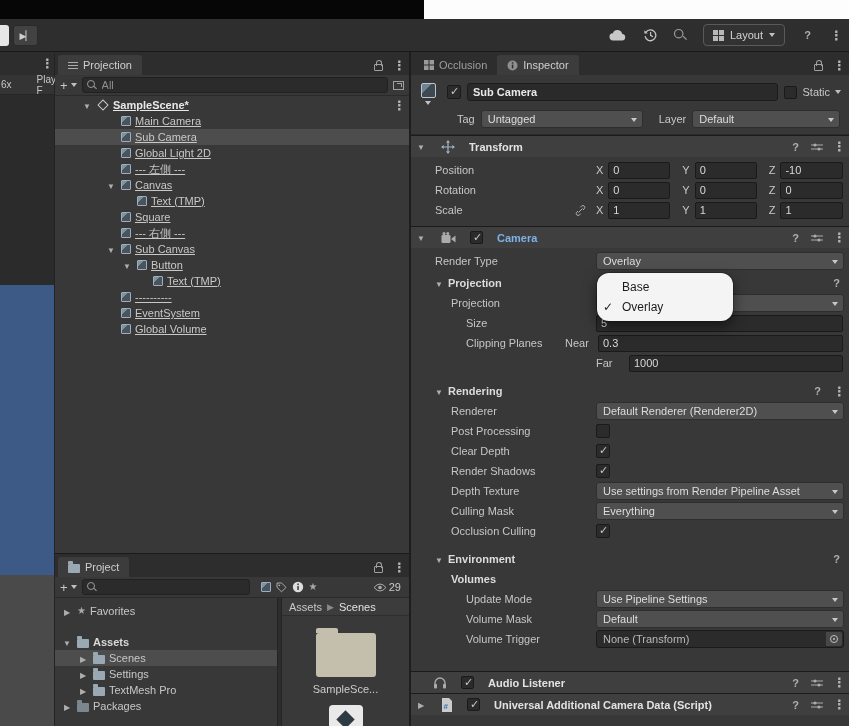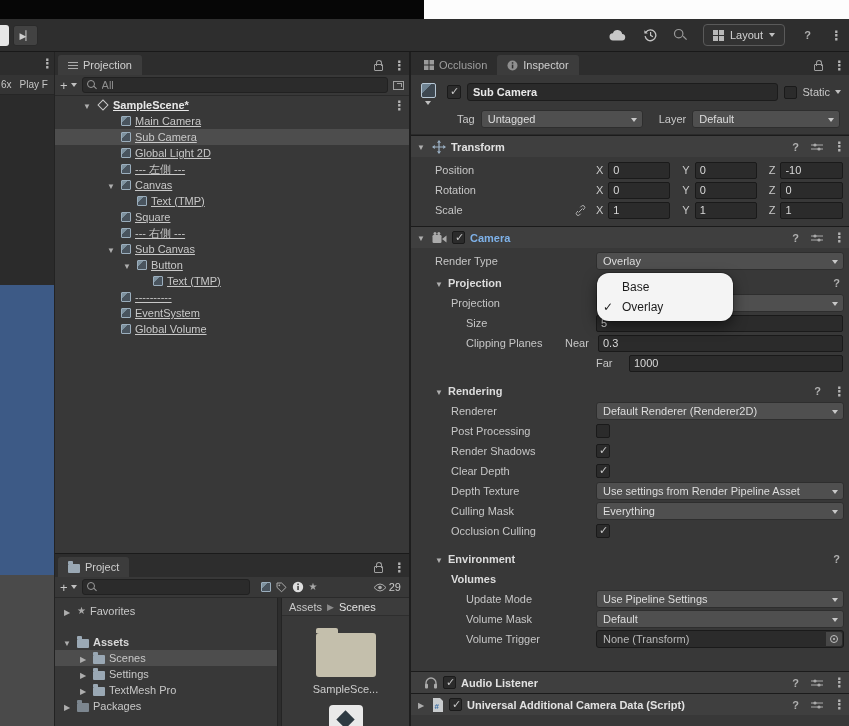--- a/index.html
+++ b/index.html
@@ -18,21 +18,21 @@
   #toolbar .pausepartial { position:absolute; left:0; top:6px; width:9px; height:21px; background:#E6E6E6; border-radius:0 3px 3px 0; }
   #toolbar .stepbtn { position:absolute; left:13px; top:6px; width:25px; height:21px; background:#424242; border:1px solid #2A2A2A; border-radius:3px; display:flex; align-items:center; justify-content:center; color:#CFCFCF; font-size:9px; letter-spacing:-1px; }
   #toolbar .right { position:absolute; right:0; top:0; height:32px; display:flex; align-items:center; gap:17px; padding-right:10px; }
   .layoutbtn { height:22px; border:1px solid #5A5A5A; border-radius:4px; background:#323232; display:flex; align-items:center; gap:6px; padding:0 9px; color:#D2D2D2; }
   .caret { width:0; height:0; border-left:3.5px solid transparent; border-right:3.5px solid transparent; border-top:4.5px solid #C0C0C0; }
 
   
   #sliver { position:absolute; left:0; top:52px; width:55px; bottom:0; background:#2B2B2B; border-right:1px solid #232323; }
   #sliver .tabs { height:23px; background:#2D2D2D; position:relative; }
   #sliver .tabs .kb { position:absolute; right:4px; top:5px; }
-  #sliver .bar { height:20px; background:#343434; border-bottom:1px solid #262626; display:flex; align-items:center; gap:8px; font-size:10px; color:#C6C6C6; padding-left:1px; }
+  #sliver .bar { height:20px; background:#343434; border-bottom:1px solid #262626; display:flex; align-items:center; gap:25px; font-size:10px; color:#C6C6C6; padding-left:1px; }
   #sliver .dark { height:190px; background:#2B2B2B; }
   #sliver .blue { height:290px; background:#3D5A86; }
   #sliver .grey { height:151px; background:#4A4A4A; }
 
   
   .tabbar { height:23px; background:#2D2D2D; display:flex; align-items:flex-end; padding-left:3px; }
   .tab { height:20px; display:flex; align-items:center; gap:5px; padding:0 10px; color:#9E9E9E; border-radius:3px 3px 0 0; }
   .tab.active { background:#3C3C3C; color:#CFCFCF; }
   .tabbar .tail { margin-left:auto; display:flex; align-items:center; gap:10px; padding:0 7px 3px 0; }
   .kb { color:#B4B4B4; font-size:13px; font-weight:bold; width:9px; text-align:center; line-height:1; }
@@ -97,21 +97,21 @@
   .objicon { width:22px; height:22px; position:relative; flex-shrink:0; }
   .objicon .c { position:absolute; left:2px; top:2px; width:15px; height:15px; border:1.4px solid #B6C6D4; border-radius:2px; background:linear-gradient(135deg,#6E8291 0 35%,#3E4851 35%); }
   .objicon .dn { position:absolute; left:6px; bottom:-2px; }
   .namefield { flex:1; height:18px; background:#2A2A2A; border:1px solid #1C1C1C; border-radius:3px; font-weight:bold; color:#E8E8E8; padding:0 5px; }
   .staticgrp { display:flex; align-items:center; gap:5px; padding-right:4px; }
   .ihead .r2 { height:20px; margin-top:5px; display:flex; align-items:center; gap:6px; padding-left:42px; }
   .dd { height:18px; background:#4F4F4F; border:1px solid #2E2E2E; border-radius:3px; display:flex; align-items:center; padding:0 18px 0 6px; position:relative; color:#DDDDDD; white-space:nowrap; overflow:hidden; }
   .dd::after { content:''; position:absolute; right:5px; top:7px; border-left:3.5px solid transparent; border-right:3.5px solid transparent; border-top:4.5px solid #C8C8C8; }
   .dd.grow { flex:1; margin-right:5px; }
   .dd.tagdd { width:162px; }
-  .chead { height:22px; background:#3F3F3F; border-top:1px solid #1B1B1B; display:flex; align-items:center; gap:5px; padding:0 7px 0 4px; }
+  .chead { height:22px; background:#3F3F3F; border-top:1px solid #1B1B1B; display:flex; align-items:center; gap:14px; padding:0 7px 0 4px; }
   .ctitle { font-weight:bold; color:#E2E2E2; white-space:nowrap; }
   .ctitle.cam { color:#7EB1E8; }
   .chead .tail { margin-left:auto; display:flex; align-items:center; gap:10px; }
   .prow { height:20px; display:flex; align-items:center; padding-left:24px; }
   .plabel { width:161px; flex-shrink:0; color:#C6C6C6; white-space:nowrap; overflow:hidden; }
   .prow.ind1 .plabel { padding-left:16px; }
   .prow.ind2 .plabel { padding-left:31px; }
   .plabel.b { font-weight:bold; color:#DCDCDC; }
   .vec3 { flex:1; display:flex; gap:12px; padding-right:6px; }
   .axis { flex:1; display:flex; align-items:center; gap:5px; }
@@ -587,25 +587,25 @@
       <span class="plabel">Renderer</span>
       <div class="dd grow">
           <span>Default Renderer (Renderer2D)</span>
         </div>
     </div>
     <div class="prow ind1">
       <span class="plabel">Post Processing</span>
       <span class="cb"></span>
     </div>
     <div class="prow ind1">
+      <span class="plabel">Clear Depth</span>
+      <span class="cb on"></span>
+    </div>
+    <div class="prow ind1">
       <span class="plabel">Render Shadows</span>
-      <span class="cb on"></span>
-    </div>
-    <div class="prow ind1">
-      <span class="plabel">Clear Depth</span>
       <span class="cb on"></span>
     </div>
     <div class="prow ind1">
       <span class="plabel">Depth Texture</span>
       <div class="dd grow">
           <span>Use settings from Render Pipeline Asset</span>
         </div>
     </div>
     <div class="prow ind1">
       <span class="plabel">Culling Mask</span>

